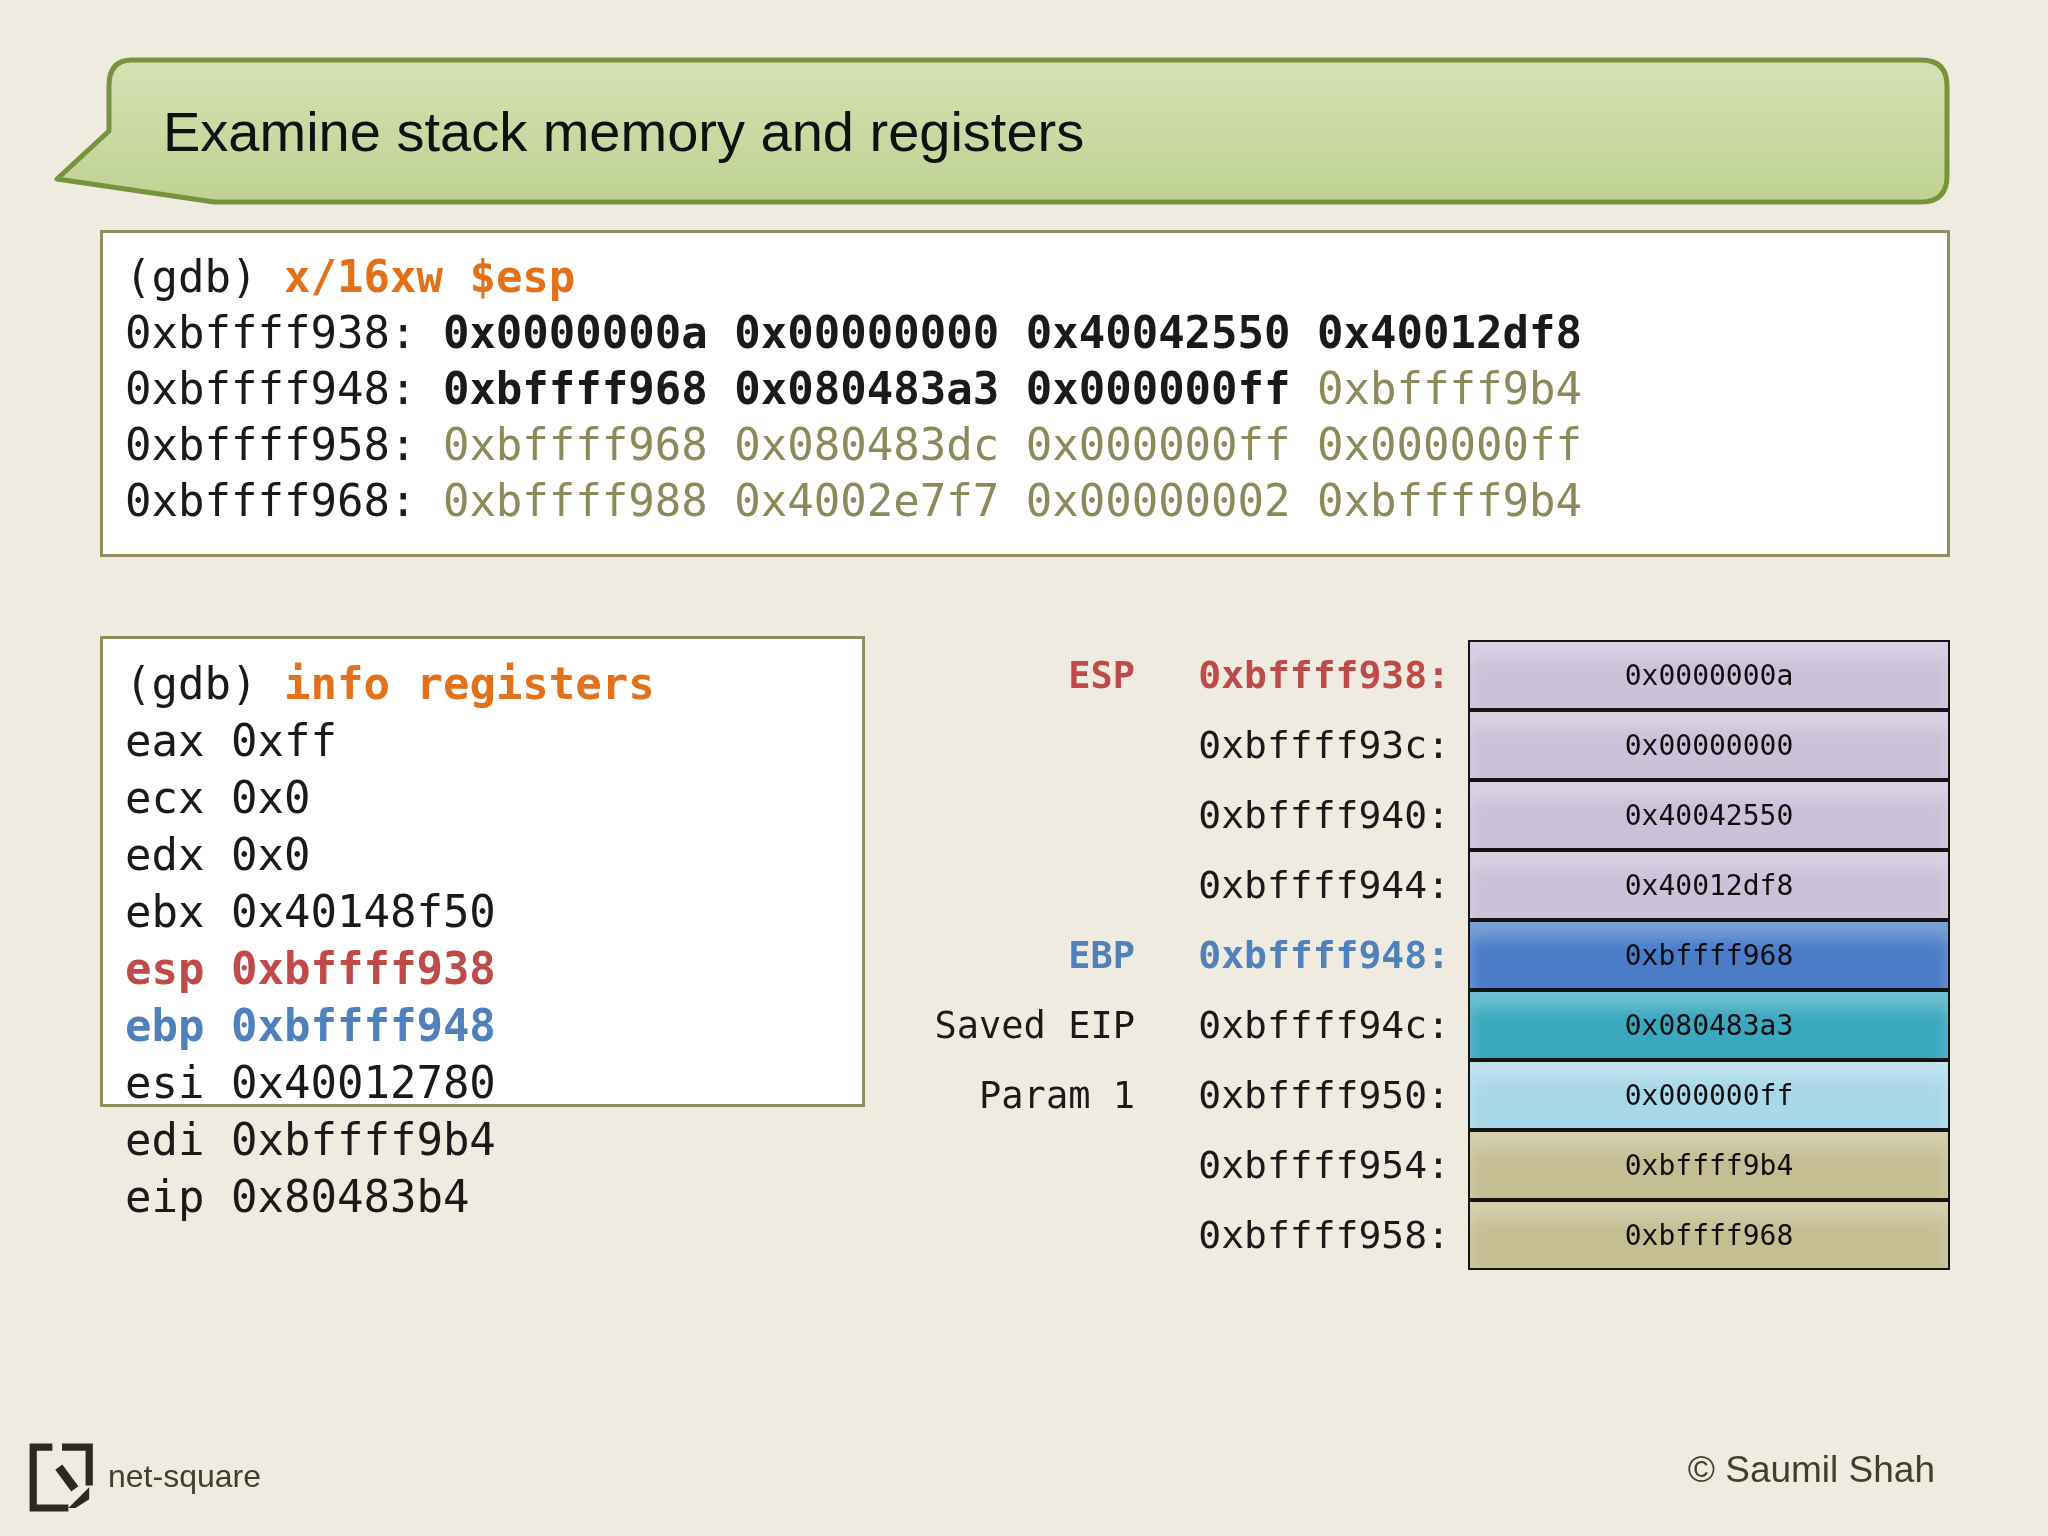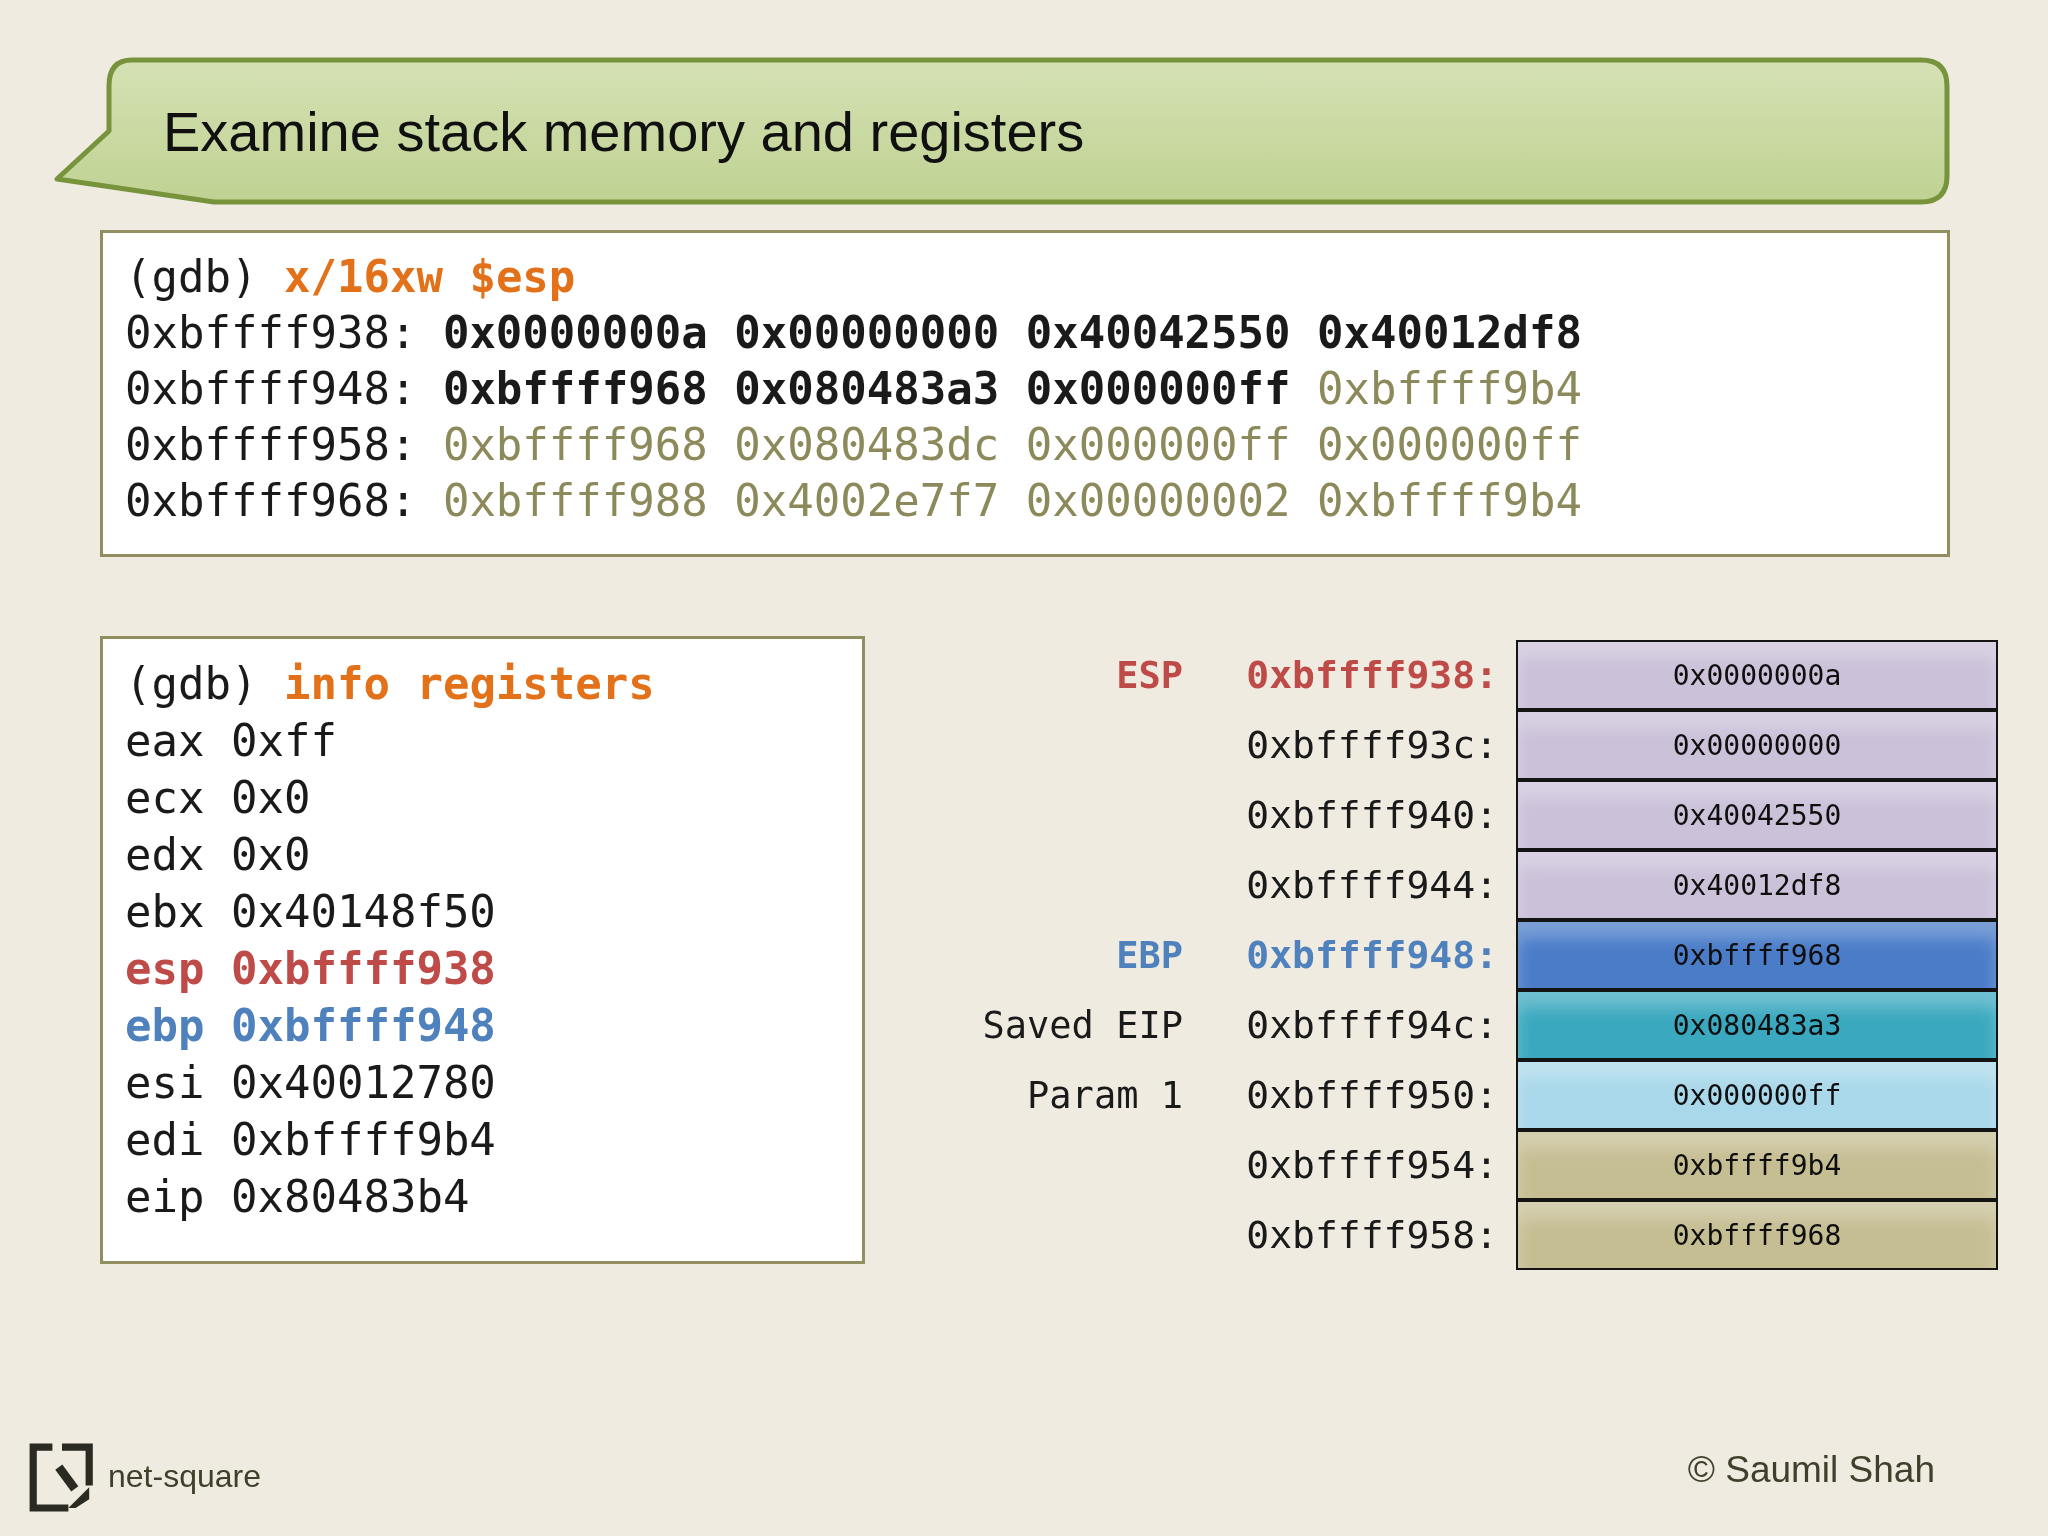--- a/index.html
+++ b/index.html
@@ -20,31 +20,31 @@
     font-size:56px; color:#101010; letter-spacing:0px;
   }
 
   
   .code-box {
     position:absolute; box-sizing:border-box;
     background: var(--box_fill,#fff);
     border:3px solid var(--box_border,#918E60);
   }
   #memory-box   { left:100px; top:230px; width:1850px; height:327px; padding:16px 22px; }
-  #register-box { left:100px; top:636px; width:765px;  height:628px; padding:16px 22px; }
+  #register-box { left:100px; top:636px; width:765px;  height:471px; padding:16px 22px; }
   .code-line { white-space:pre; font-size:44px; line-height:56px; color:var(--text,#1A1A1A); }
   #register-box .code-line { line-height:57px; }
   .c-orange { color:var(--command_orange,#E2711A); font-weight:bold; }
   .c-bold   { font-weight:bold; }
   .c-olive  { color:var(--stale_olive,#8C8A5A); }
   .c-red    { color:var(--esp_red,#BE4B48); font-weight:bold;text-align:center; }
   .c-blue   { color:var(--ebp_blue,#4F81BD); font-weight:bold; }
 
   
-  .stack { position:absolute; left:908px; top:640px; width:1090px; }
+  .stack { position:absolute; left:860px; top:640px; width:1090px; }
   .stack-row { display:flex; align-items:center; height:70px; }
   .stack-reg  { width:275px; text-align:right; font-size:37px; color:var(--text,#1A1A1A); white-space:pre; }
   .stack-addr { width:315px; text-align:right; font-size:38px; color:var(--text,#1A1A1A); margin-right:18px; white-space:pre; }
   .tone-red  { color:var(--esp_red,#BE4B48); font-weight:bold; }
   .tone-blue { color:var(--ebp_blue,#4F81BD); font-weight:bold; }
   .stack-cell {
     flex:1; height:70px; box-sizing:border-box;
     border:2px solid var(--cell_border,#141414);
     display:flex; align-items:center; justify-content:center;
     font-size:28px; color:#0e0e0e;

